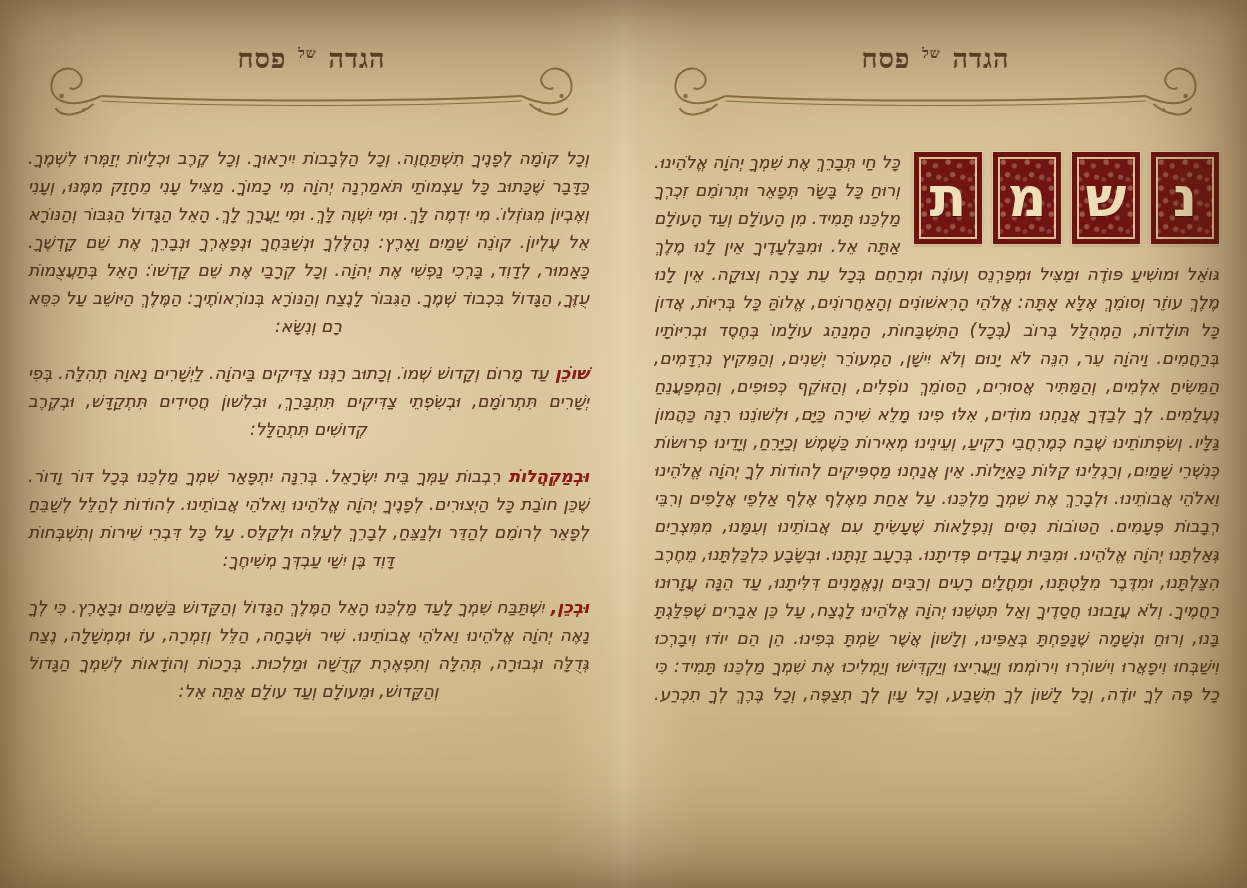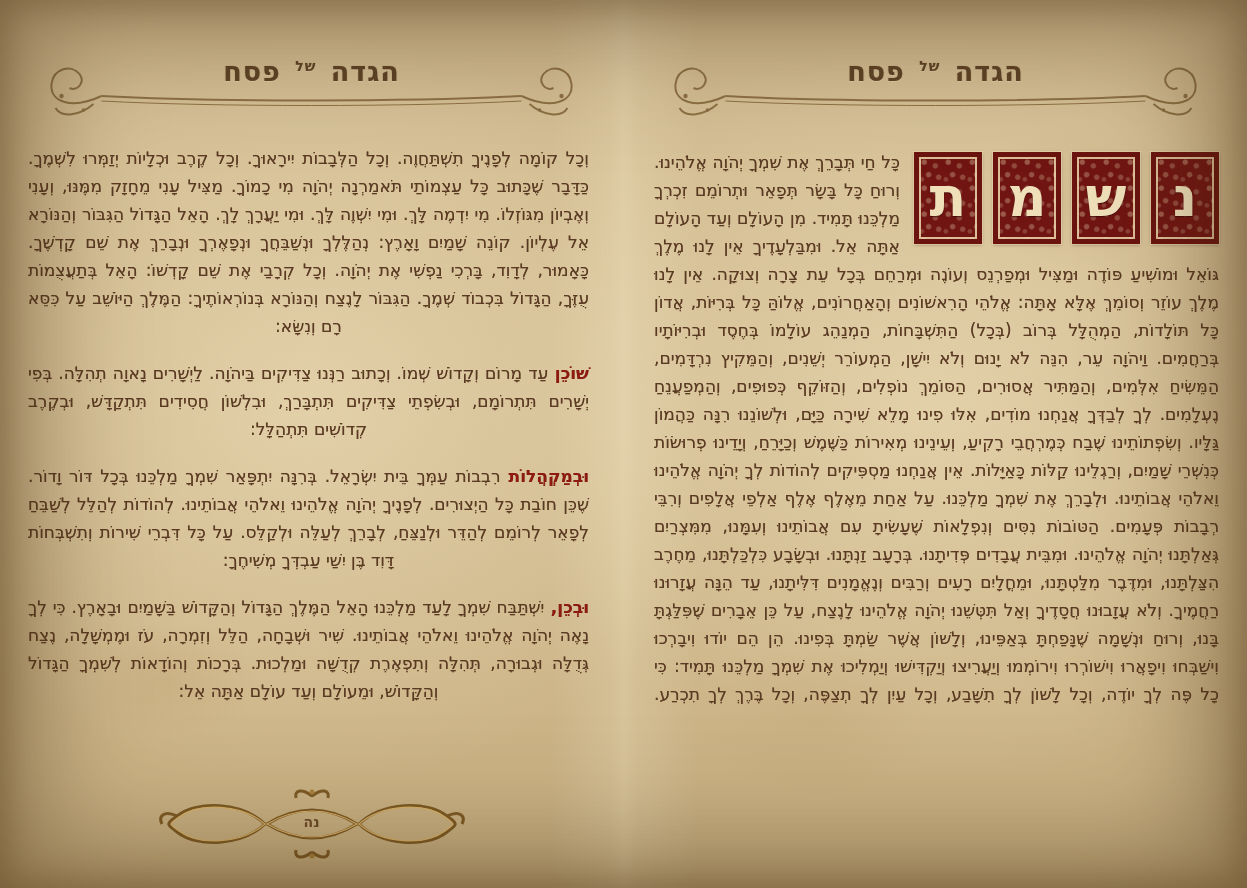--- a/index.html
+++ b/index.html
@@ -32,36 +32,37 @@
   .page{
     position:absolute;top:0;width:623px;height:888px;direction:rtl;
   }
   .page.left-page{left:0;}
   .page.right-page{left:624px;}
 
   
   .page-header{position:relative;height:86px;margin:44px 30px 0;}
   .page-header svg{position:absolute;left:0;top:0;width:100%;height:100%;}
   .header-title{
-    position:absolute;left:0;right:0;top:12px;text-align:center;direction:rtl;
+    position:absolute;left:0;right:0;top:0;text-align:center;direction:rtl;
     color:#5e4326;font-weight:700;font-size:27px;letter-spacing:1px;
     text-shadow:0 1px 0 rgba(255,245,220,.35), 0 0 1px rgba(70,45,15,.55);
+    font-family:Liberation Serif, serif;
   }
   .header-title .small-word{font-size:14px;vertical-align:10px;margin:0 4px;font-weight:700;}
 
   
   .text-area{
     direction:rtl;color:#5a3a22;
     font-size:17px;line-height:28px;font-weight:500;
     text-shadow:0 0 .5px rgba(90,58,34,.6);
   }
   .left-page .text-area{margin:14px 34px 0 28px;}
   .right-page .text-area{margin:18px 28px 0 30px;}
   .para{
-    margin:0 0 19px 0;text-align:justify;text-align-last:center;
+    margin:0 0 19px 0;text-align:justify;text-align-last:center;font-style:italic;
   }
   .para.flush-last{text-align-last:justify;}
   .lead{color:#8e1812;font-weight:700;}
 
   
   .nishmat-float{
     float:right;direction:rtl;display:flex;gap:11px;
     margin:4px 0 10px 14px;
   }
   .letterbox{
@@ -136,40 +137,20 @@
       </div>
     </div>
 
     <div class="text-area">
         <p class="para">וְכָל קוֹמָה לְפָנֶיךָ תִשְׁתַּחֲוֶה. וְכָל הַלְּבָבוֹת יִירָאוּךָ. וְכָל קֶרֶב וּכְלָיוֹת יְזַמְּרוּ לִשְׁמֶךָ. כַּדָּבָר שֶׁכָּתוּב כָּל עַצְמוֹתַי תֹּאמַרְנָה יְהֹוָה מִי כָמוֹךָ. מַצִּיל עָנִי מֵחָזָק מִמֶּנּוּ, וְעָנִי וְאֶבְיוֹן מִגּוֹזְלוֹ. מִי יִדְמֶה לָּךְ. וּמִי יִשְׁוֶה לָּךְ. וּמִי יַעֲרָךְ לָךְ. הָאֵל הַגָּדוֹל הַגִּבּוֹר וְהַנּוֹרָא אֵל עֶלְיוֹן. קוֹנֵה שָׁמַיִם וָאָרֶץ: נְהַלֶּלְךָ וּנְשַׁבֵּחֲךָ וּנְפָאֶרְךָ וּנְבָרֵךְ אֶת שֵׁם קָדְשֶׁךָ. כָּאָמוּר, לְדָוִד, בָּרְכִי נַפְשִׁי אֶת יְהֹוָה. וְכָל קְרָבַי אֶת שֵׁם קָדְשׁוֹ: הָאֵל בְּתַעֲצֻמוֹת עֻזֶּךָ, הַגָּדוֹל בִּכְבוֹד שְׁמֶךָ. הַגִּבּוֹר לָנֶצַח וְהַנּוֹרָא בְּנוֹרְאוֹתֶיךָ: הַמֶּלֶךְ הַיּוֹשֵׁב עַל כִּסֵּא רָם וְנִשָּׂא:</p>
         <p class="para"><span class="lead">שׁוֹכֵן </span>עַד מָרוֹם וְקָדוֹשׁ שְׁמוֹ. וְכָתוּב רַנְּנוּ צַדִּיקִים בַּיהֹוָה. לַיְשָׁרִים נָאוָה תְהִלָּה. בְּפִי יְשָׁרִים תִּתְרוֹמָם, וּבְשִׂפְתֵי צַדִּיקִים תִּתְבָּרַךְ, וּבִלְשׁוֹן חֲסִידִים תִּתְקַדָּשׁ, וּבְקֶרֶב קְדוֹשִׁים תִּתְהַלָּל:</p>
         <p class="para"><span class="lead">וּבְמַקְהֲלוֹת </span>רִבְבוֹת עַמְּךָ בֵּית יִשְׂרָאֵל. בְּרִנָּה יִתְפָּאַר שִׁמְךָ מַלְכֵּנוּ בְּכָל דּוֹר וָדוֹר. שֶׁכֵּן חוֹבַת כָּל הַיְצוּרִים. לְפָנֶיךָ יְהֹוָה אֱלֹהֵינוּ וֵאלֹהֵי אֲבוֹתֵינוּ. לְהוֹדוֹת לְהַלֵּל לְשַׁבֵּחַ לְפָאֵר לְרוֹמֵם לְהַדֵּר וּלְנַצֵּחַ, לְבָרֵךְ לְעַלֵּה וּלְקַלֵּס. עַל כָּל דִּבְרֵי שִׁירוֹת וְתִשְׁבְּחוֹת דָּוִד בֶּן יִשַׁי עַבְדְּךָ מְשִׁיחֶךָ:</p>
         <p class="para"><span class="lead">וּבְכֵן, </span>יִשְׁתַּבַּח שִׁמְךָ לָעַד מַלְכֵּנוּ הָאֵל הַמֶּלֶךְ הַגָּדוֹל וְהַקָּדוֹשׁ בַּשָּׁמַיִם וּבָאָרֶץ. כִּי לְךָ נָאֶה יְהֹוָה אֱלֹהֵינוּ וֵאלֹהֵי אֲבוֹתֵינוּ. שִׁיר וּשְׁבָחָה, הַלֵּל וְזִמְרָה, עֹז וּמֶמְשָׁלָה, נֶצַח גְּדֻלָּה וּגְבוּרָה, תְּהִלָּה וְתִפְאֶרֶת קְדֻשָּׁה וּמַלְכוּת. בְּרָכוֹת וְהוֹדָאוֹת לְשִׁמְךָ הַגָּדוֹל וְהַקָּדוֹשׁ, וּמֵעוֹלָם וְעַד עוֹלָם אַתָּה אֵל:</p>
       </div>
 
-    <div class="page-footer">
-      <svg viewBox="0 0 320 80">
-        <g stroke="#7c5a24" fill="none" stroke-width="3">
-          <path d="M115 40 Q 160 12 205 40 Q 160 68 115 40 Z"></path>
-          <path d="M113 40 C 90 18 45 16 25 32 C 14 40 14 40 25 48 C 45 64 90 62 113 40 Z"></path>
-          <path d="M207 40 C 230 18 275 16 295 32 C 306 40 306 40 295 48 C 275 64 230 62 207 40 Z"></path>
-          <path d="M160 12 C 150 4 142 6 144 14 M160 12 C 170 4 178 6 176 14"></path>
-          <path d="M160 68 C 150 76 142 74 144 66 M160 68 C 170 76 178 74 176 66"></path>
-          <path d="M25 32 C 12 26 6 32 10 40 M295 32 C 308 26 314 32 310 40"></path>
-        </g>
-        <g stroke="#d9b36a" fill="none" stroke-width="1.2">
-          <path d="M115 40 Q 160 14 205 40 Q 160 66 115 40 Z"></path>
-          <path d="M113 40 C 90 20 47 18 27 33 C 17 40 17 40 27 47 C 47 62 90 60 113 40 Z"></path>
-          <path d="M207 40 C 230 20 273 18 293 33 C 303 40 303 40 293 47 C 273 62 230 60 207 40 Z"></path>
-        </g>
-        <circle cx="160" cy="8" r="2.5" fill="#a8813f" stroke="none"></circle>
-        <circle cx="160" cy="72" r="2.5" fill="#a8813f" stroke="none"></circle>
-      </svg>
-      <div class="page-number">נה</div>
-    </div>
   </section>
 
   <section class="page right-page">
 
     <div class="page-header">
       <svg viewBox="0 0 560 86">
         <g stroke="#8d7145" fill="none" stroke-width="2">
           <path d="M70 52 C 180 58 380 58 490 52"></path>
           <path d="M70 57 C 180 63 380 63 490 57" stroke-width="1"></path>
         </g>

